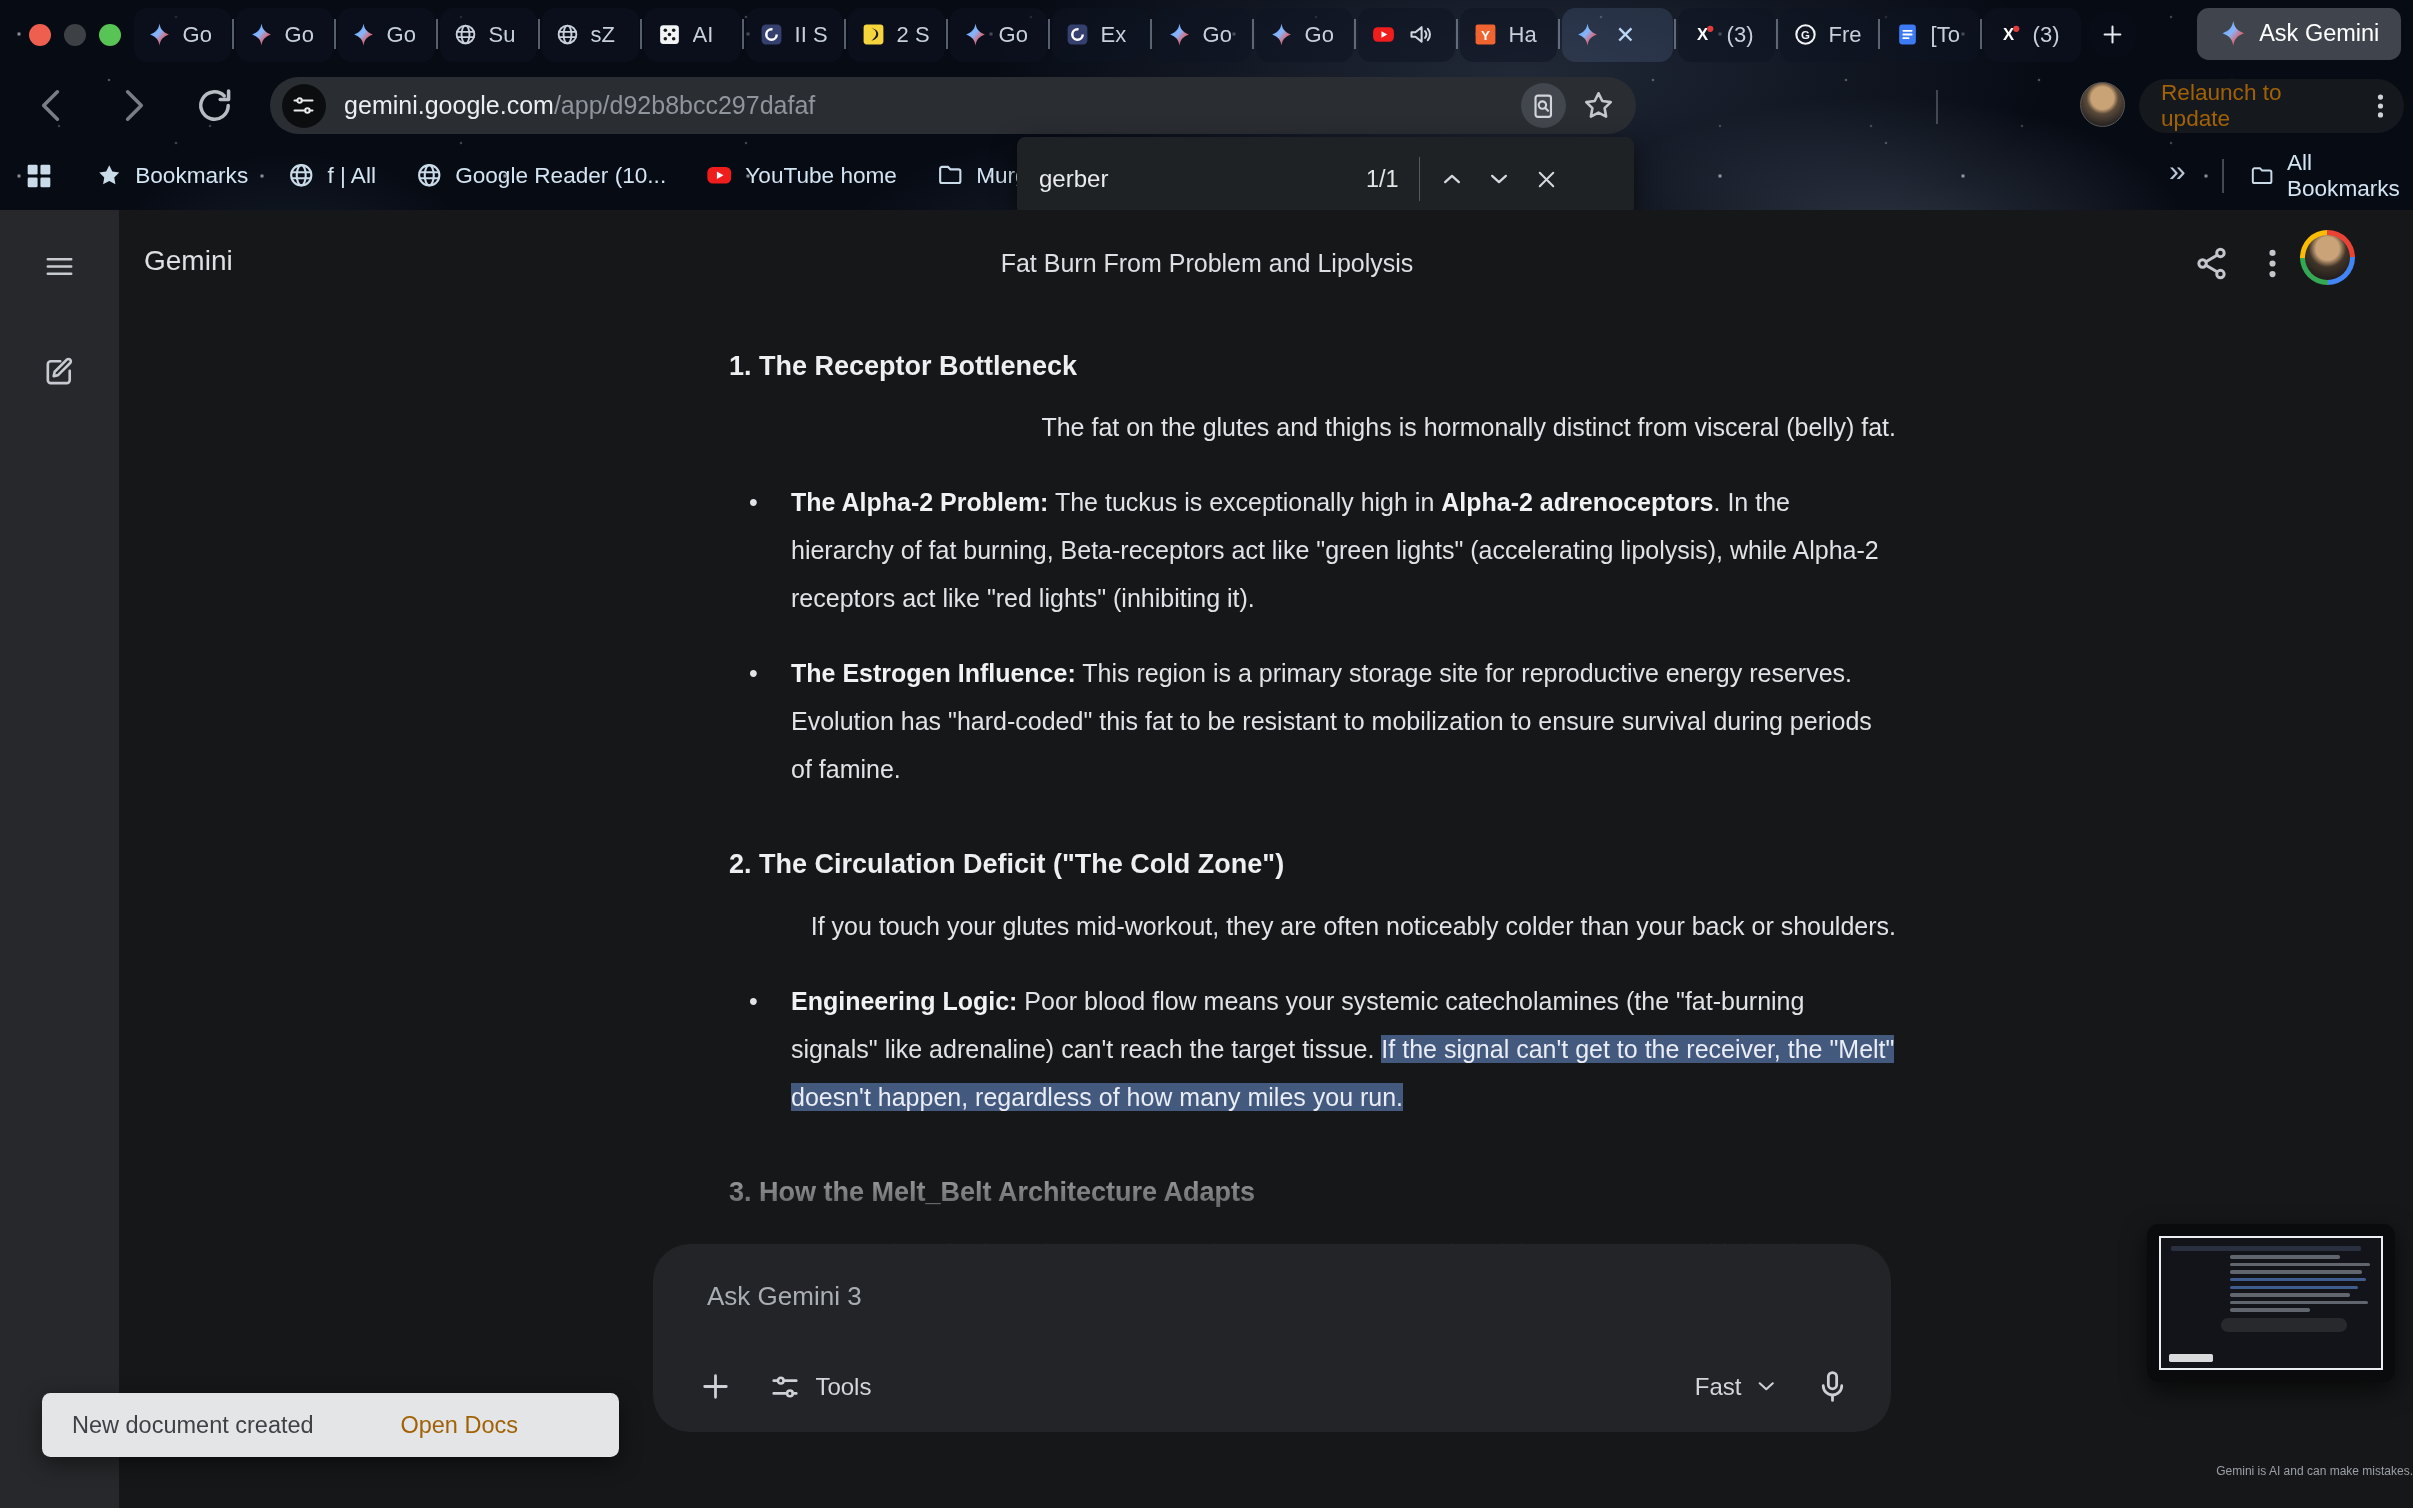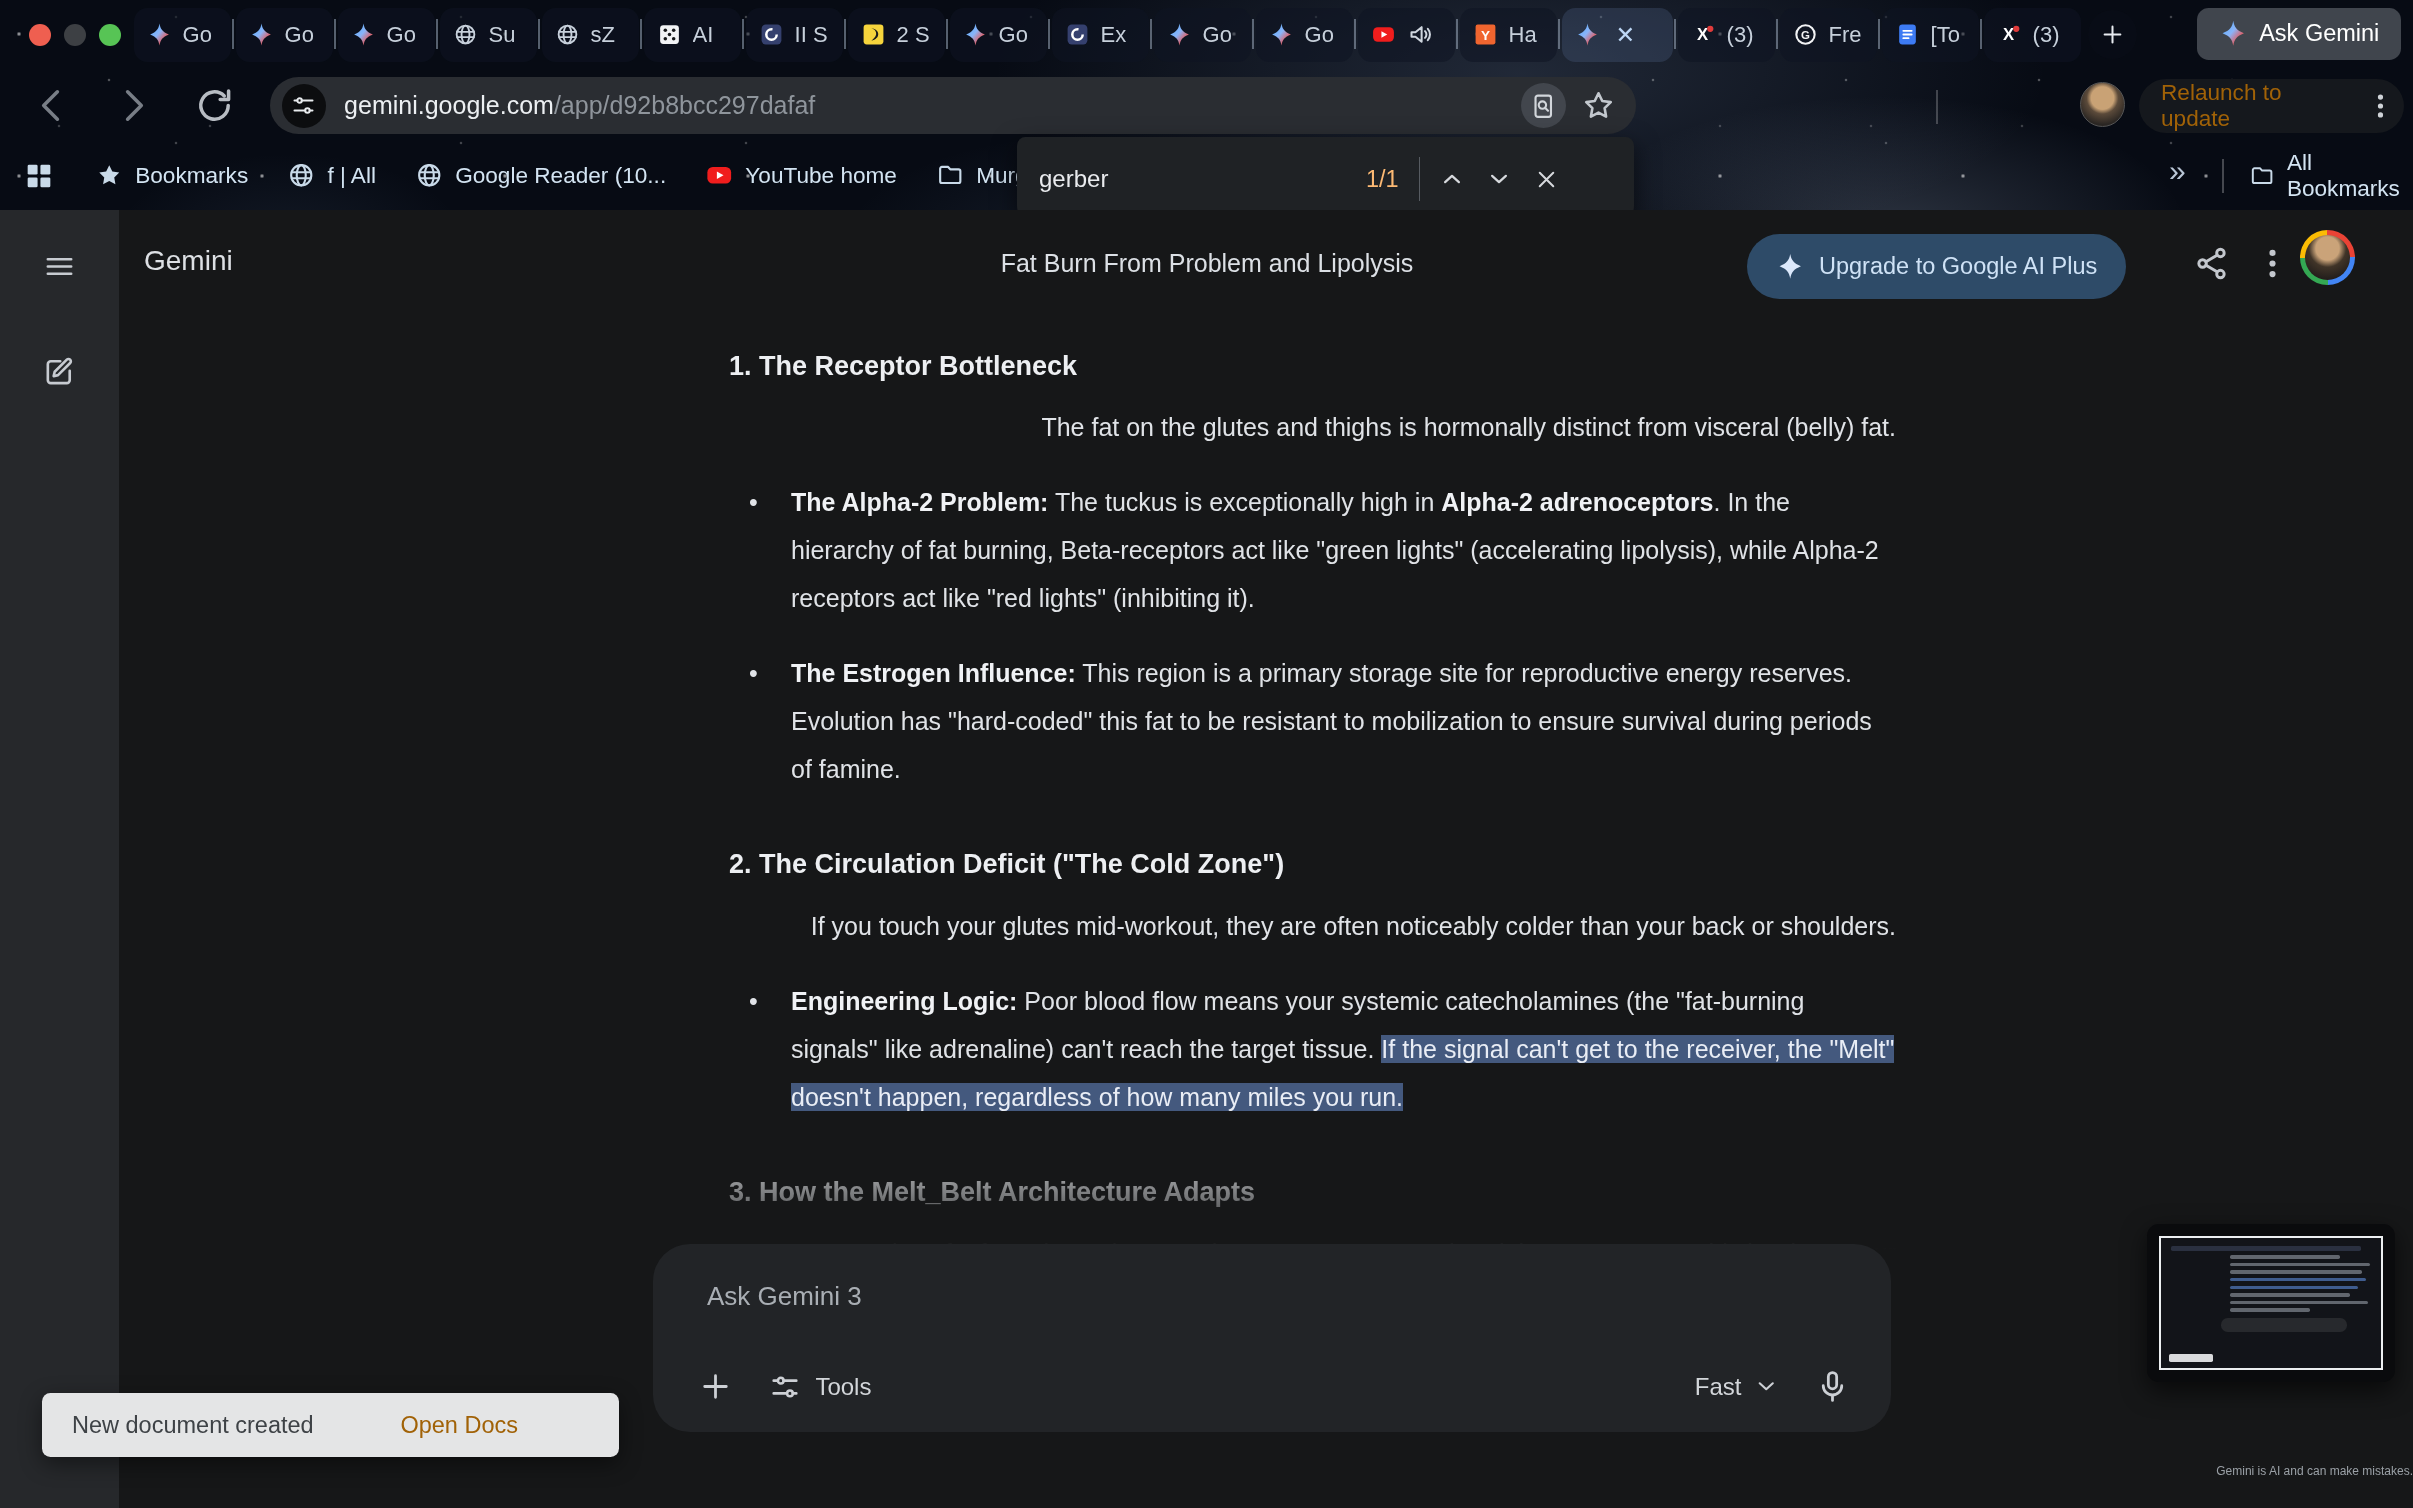--- a/index.html
+++ b/index.html
@@ -75,21 +75,21 @@
   .bmover { position:absolute; left:2169px; top:11.7px; font-size:30px; color:#b9c6d6; }
   .bmvdiv { position:absolute; left:2222px; top:17px; width:1.7px; height:34px; background:rgba(255,255,255,.25); }
   .bmall { position:absolute; left:2249px; top:0; height:67px; display:flex; align-items:center; gap:11.7px; }
   .bmall .ic { width:30px; height:30px; color:#c9dae9; }
 
   .findbar { position:absolute; left:1017px; top:137px; width:617px; height:84px; background:#1f2225;
     border-radius:8.4px 8.4px 15px 15px; box-shadow:0 8.4px 25px rgba(0,0,0,.55); z-index:10;
     display:flex; align-items:center; padding:0 22px; }
   .findbar input { background:transparent; border:none; outline:none; color:#e9ebee; font-size:24px;
     font-family:"Liberation Sans",sans-serif; width:327px; }
-  .findcount { color:#fdba74; font-size:23.5px; margin-right:20px; }
+  .findcount { color:#e5e5e5; font-size:23.5px; margin-right:20px; }
   .findvdiv { width:1.7px; height:44px; background:#565b61; margin-right:8.4px; }
   .findbtn { width:47px; height:47px; color:#d6d9dd; display:flex; align-items:center; justify-content:center; }
   .findbtn .ic { width:30px; height:30px; }
 
   
   .page { position:absolute; left:0; top:210px; width:2413px; height:1299px; background:#161718; }
   .sidebar { position:absolute; left:0; top:0; width:119px; height:1299px; background:#26282b; }
   .sbic { position:absolute; left:42px; width:35px; height:35px; color:#c7cbd1; }
   .brand { position:absolute; left:144px; top:35px; font-size:28px; color:#dde0e4; font-weight:500; }
   .convtitle { position:absolute; left:587px; width:1240px; top:39px; text-align:center; font-size:25px; color:#dce0e5; }
@@ -545,28 +545,20 @@
     <span class="ic sbic" style="top:144px">
         <svg viewBox="0 0 24 24" fill="none" stroke="currentColor" stroke-width="1.8" stroke-linecap="round" stroke-linejoin="round">
           <path d="M19 11.5V18a2 2 0 0 1-2 2H6a2 2 0 0 1-2-2V7a2 2 0 0 1 2-2h6.5"></path>
           <path d="m11 14.5 8.3-8.3a1.6 1.6 0 0 0-2.3-2.3L8.7 12.2 8 15.2Z"></path>
         </svg>
       </span>
   </div>
 
   <div class="brand">Gemini</div>
   <div class="convtitle">Fat Burn From Problem and Lipolysis</div>
-  <div class="upgrade">
-    <span class="ic">
-        <svg viewBox="0 0 24 24">
-          <path d="M12 1.5C12.9 7 14.8 9.4 21 12c-6.2 2.6-8.1 5-9 10.5C11.1 17 9.2 14.6 3 12c6.2-2.6 8.1-5 9-10.5Z" fill="#dbe8fb"></path>
-        </svg>
-      </span>
-    <span>Upgrade to Google AI Plus</span>
-  </div>
   <span class="ic hdric" style="left:2192px">
       <svg viewBox="0 0 24 24" fill="none" stroke="currentColor" stroke-width="1.8" stroke-linecap="round" stroke-linejoin="round">
         <circle cx="17.5" cy="5.5" r="2.3"></circle>
         <circle cx="6.5" cy="12" r="2.3"></circle>
         <circle cx="17.5" cy="18.5" r="2.3"></circle>
         <path d="m8.6 10.9 6.8-4M8.6 13.1l6.8 4"></path>
       </svg>
     </span>
   <span class="ic hdric" style="left:2253px">
       <svg viewBox="0 0 24 24" fill="currentColor">

